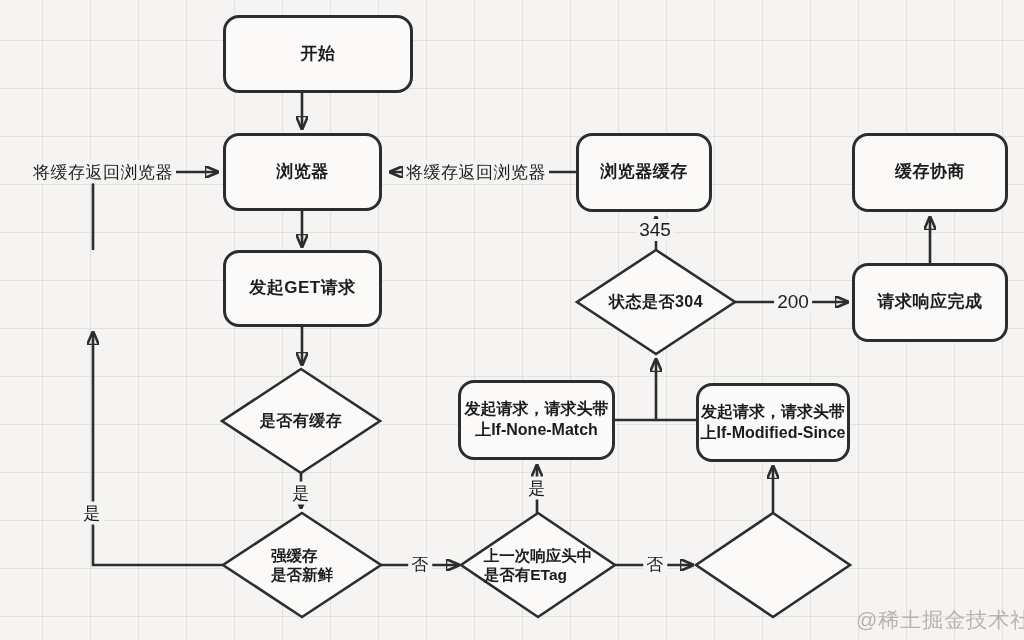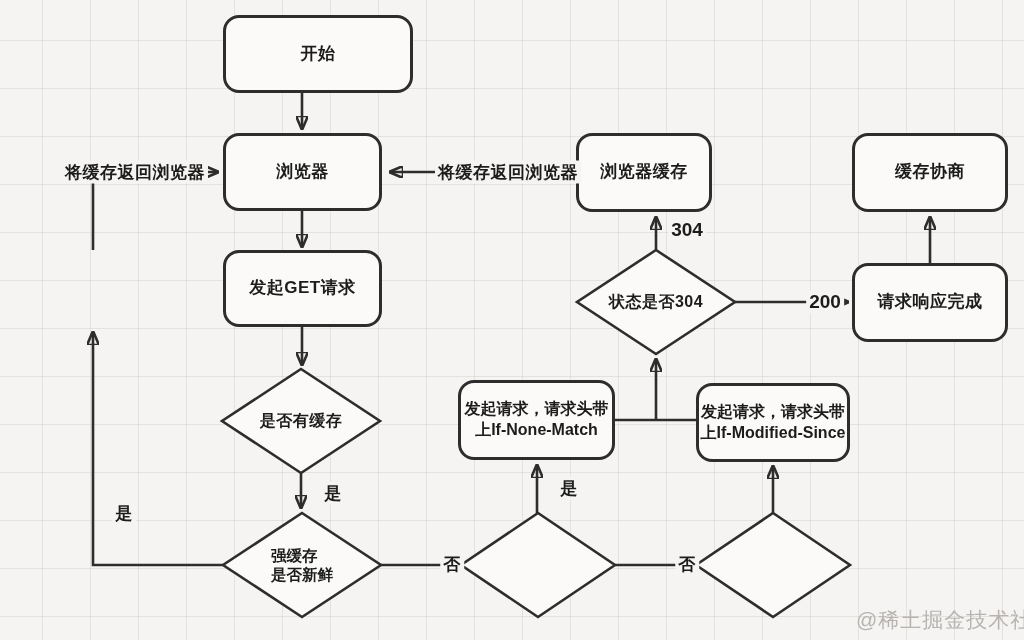--- a/index.html
+++ b/index.html
@@ -34,22 +34,22 @@
   }
   .bl.two{font-size:16px;letter-spacing:0;}
   .dlabel{
     position:absolute;transform:translate(-50%,-50%);
     font-weight:700;
     font-size:16px;line-height:1.25;white-space:pre-line;letter-spacing:.5px;
   }
   .dlabel.two{font-size:15.5px;letter-spacing:0;}
   .elabel{
     position:absolute;transform:translate(-50%,-50%);
-    font-weight:700;font-size:17px;
-    background:#f5f4f2;padding:0 3px;white-space:nowrap;letter-spacing:.5px;margin-left:32px;
+    font-weight:400;font-size:17px;
+    background:#f5f4f2;padding:0 3px;white-space:nowrap;letter-spacing:.5px;
   }
   .elabel.num{font-size:19px;letter-spacing:0;}
   .watermark{
     position:absolute;left:856px;top:606px;
     font-size:21px;font-weight:500;color:#b6b3b0;letter-spacing:1px;
     white-space:nowrap;
   }
 </style>
 </head>
 <body>
@@ -123,24 +123,26 @@
 
   <div class="box" style="left:696px;top:383px;width:154px;height:79px">
     <span class="bl two">发起请求，请求头带
 上If-Modified-Since</span>
   </div>
 
   <div class="dlabel" style="left:301px;top:421px">是否有缓存</div>
   <div class="dlabel two" style="left:302px;top:565px">强缓存
 是否新鲜</div>
   <div class="dlabel" style="left:656px;top:302px">状态是否304</div>
+  <div class="dlabel two" style="left:538px;top:565px">上一次响应头中
+是否有ETag</div>
 
   <div class="elabel" style="left:103px;top:172px">将缓存返回浏览器</div>
   <div class="elabel" style="left:476px;top:172px">将缓存返回浏览器</div>
-  <div class="elabel num" style="left:655px;top:230px">304</div>
+  <div class="elabel num" style="left:655px;top:230px">345</div>
   <div class="elabel num" style="left:793px;top:302px">200</div>
   <div class="elabel" style="left:301px;top:493px">是</div>
   <div class="elabel" style="left:92px;top:513px">是</div>
   <div class="elabel" style="left:537px;top:488px">是</div>
   <div class="elabel" style="left:420px;top:564px">否</div>
   <div class="elabel" style="left:655px;top:564px">否</div>
 
   <div class="watermark">@稀土掘金技术社区</div>
 
 </div>

